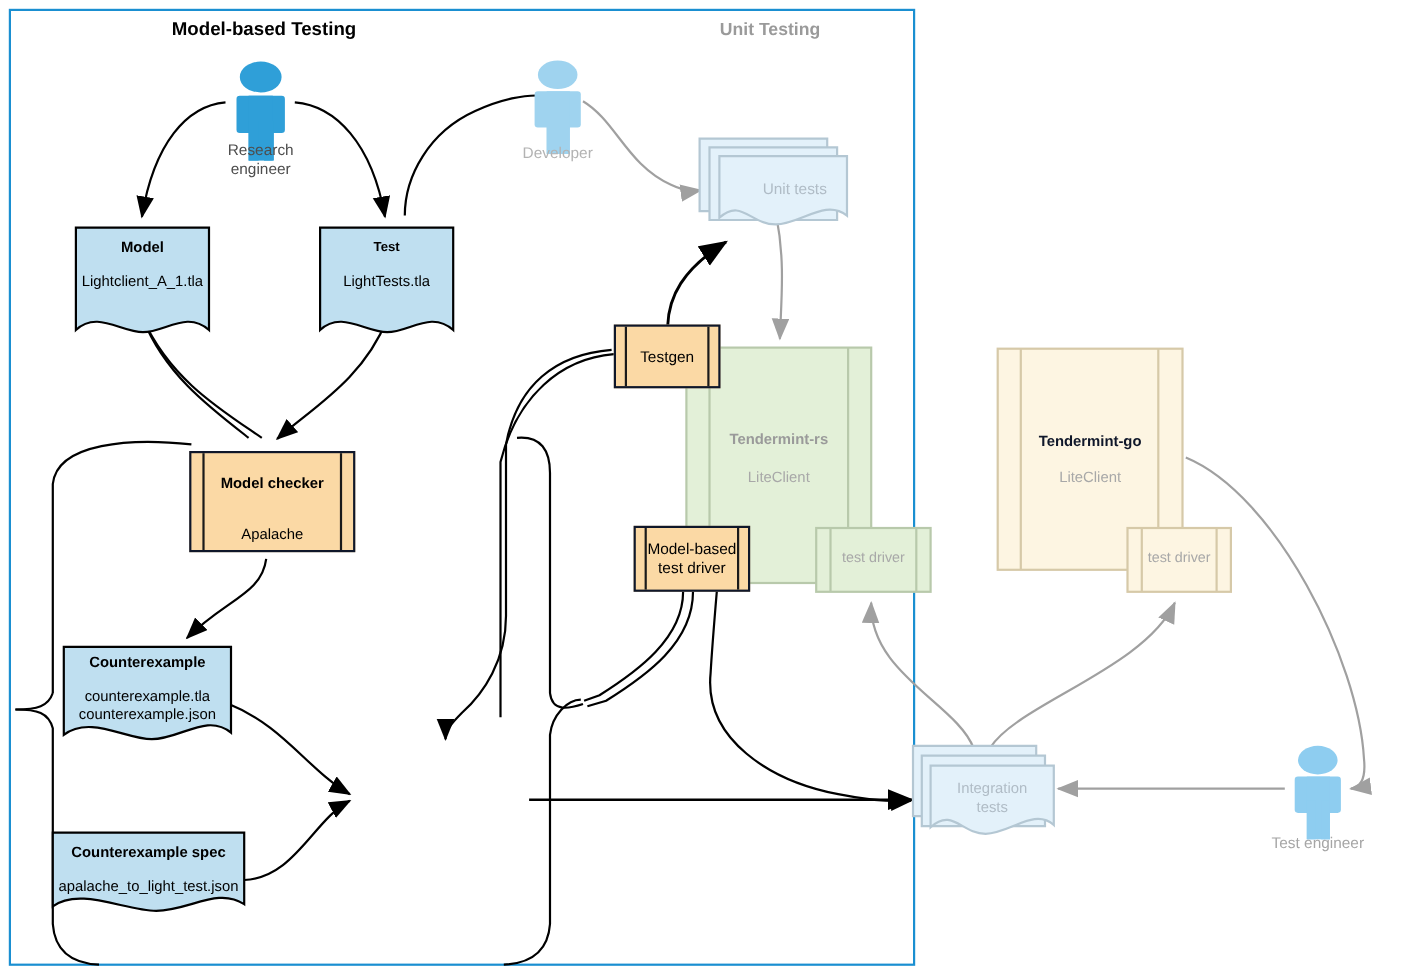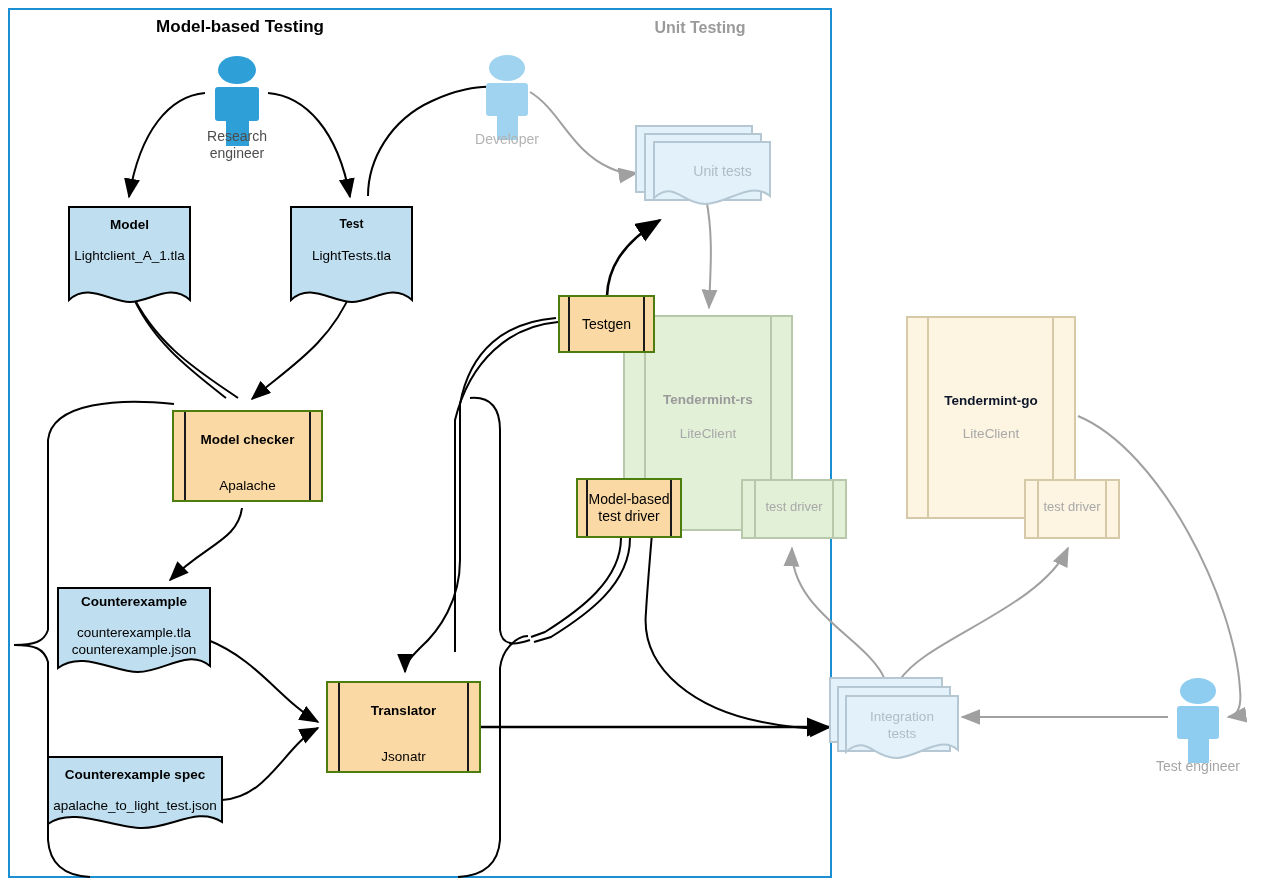--- a/index.html
+++ b/index.html
@@ -52,21 +52,21 @@
   }
   
   .actor-label {
     font-size: 14px; color: #4d4d4d; line-height: 1.2;
   }
   .actor-label.muted { color: #b3b3b3; }
   .actor-label.muted2 { color: #a6a6a6; }
 
   
   .proc {
-    border: 2px solid #4d7c0f;
+    border: 2px solid #0f172a;
     background: #fbd9a5;
     display: flex; flex-direction: column;
     align-items: center; justify-content: center;
   }
   .proc .pbar-l, .proc .pbar-r {
     position: absolute; top: 0; bottom: 0; width: 0;
     border-left: 2px solid #1a1a1a;
   }
   .proc .t1 { font-weight: bold; font-size: 13.5px; color:#000; }
   .proc .t2 { font-size: 13.5px; color:#000; margin-top: 14px; }
@@ -226,26 +226,20 @@
   <div class="lbl" style="left:846px; top:709px; width:112px; font-size:13.5px; color:#b0bcc6;">Integration</div>
   <div class="lbl" style="left:846px; top:726px; width:112px; font-size:13.5px; color:#b0bcc6;">tests</div>
 
   <div class="node proc" style="left:172px; top:410px; width:151px; height:92px; position:absolute;">
     <span class="pbar-l" style="left:10px;"></span>
     <span class="pbar-r" style="right:10px;"></span>
     <div style="position:absolute; left:0; top:20px; width:100%; text-align:center;" class="t1">Model checker</div>
     <div style="position:absolute; left:0; top:52px; width:100%; text-align:center;" class="t2">Apalache</div>
   </div>
 
-  <div class="node proc" style="left:326px; top:681px; width:155px; height:92px; position:absolute;">
-    <span class="pbar-l" style="left:10px;"></span>
-    <span class="pbar-r" style="right:10px;"></span>
-    <div style="position:absolute; left:0; top:20px; width:100%; text-align:center;" class="t1">Translator</div>
-    <div style="position:absolute; left:0; top:52px; width:100%; text-align:center;" class="t2">Jsonatr</div>
-  </div>
 
   <div class="node proc" style="left:558px; top:295px; width:97px; height:58px; position:absolute;">
     <span class="pbar-l" style="left:8px;"></span>
     <span class="pbar-r" style="right:8px;"></span>
     <div class="single">Testgen</div>
   </div>
 
   <div class="node proc" style="left:576px; top:478px; width:106px; height:60px; position:absolute;">
     <span class="pbar-l" style="left:8px;"></span>
     <span class="pbar-r" style="right:8px;"></span>

